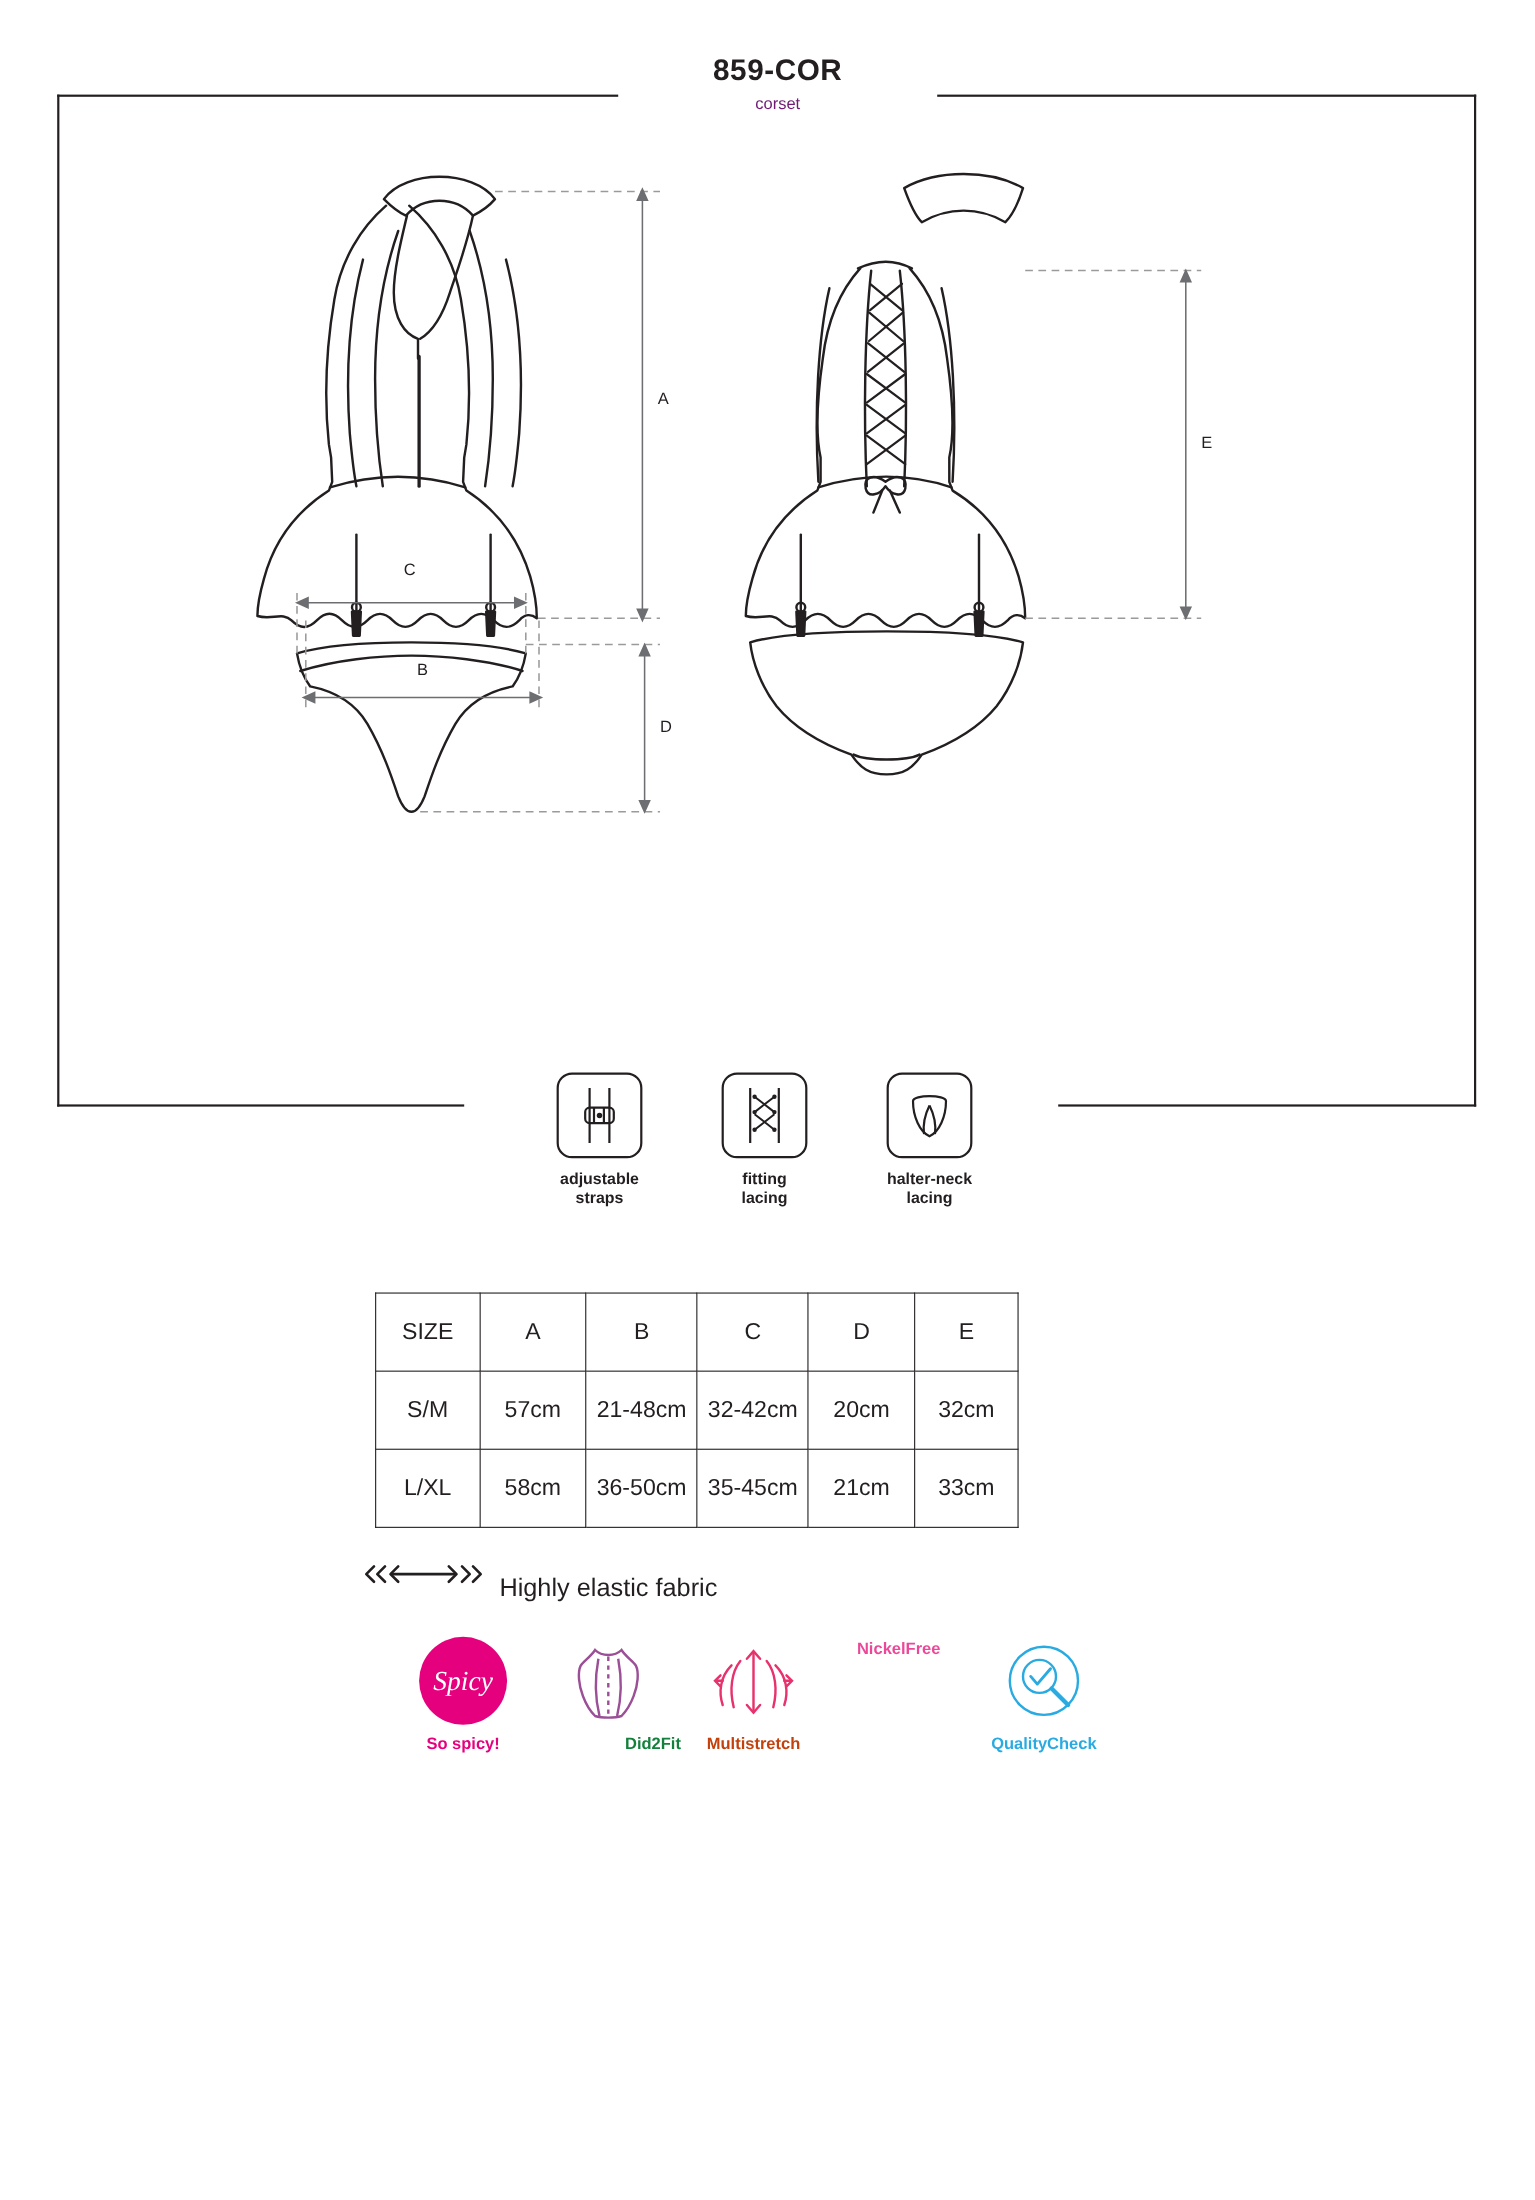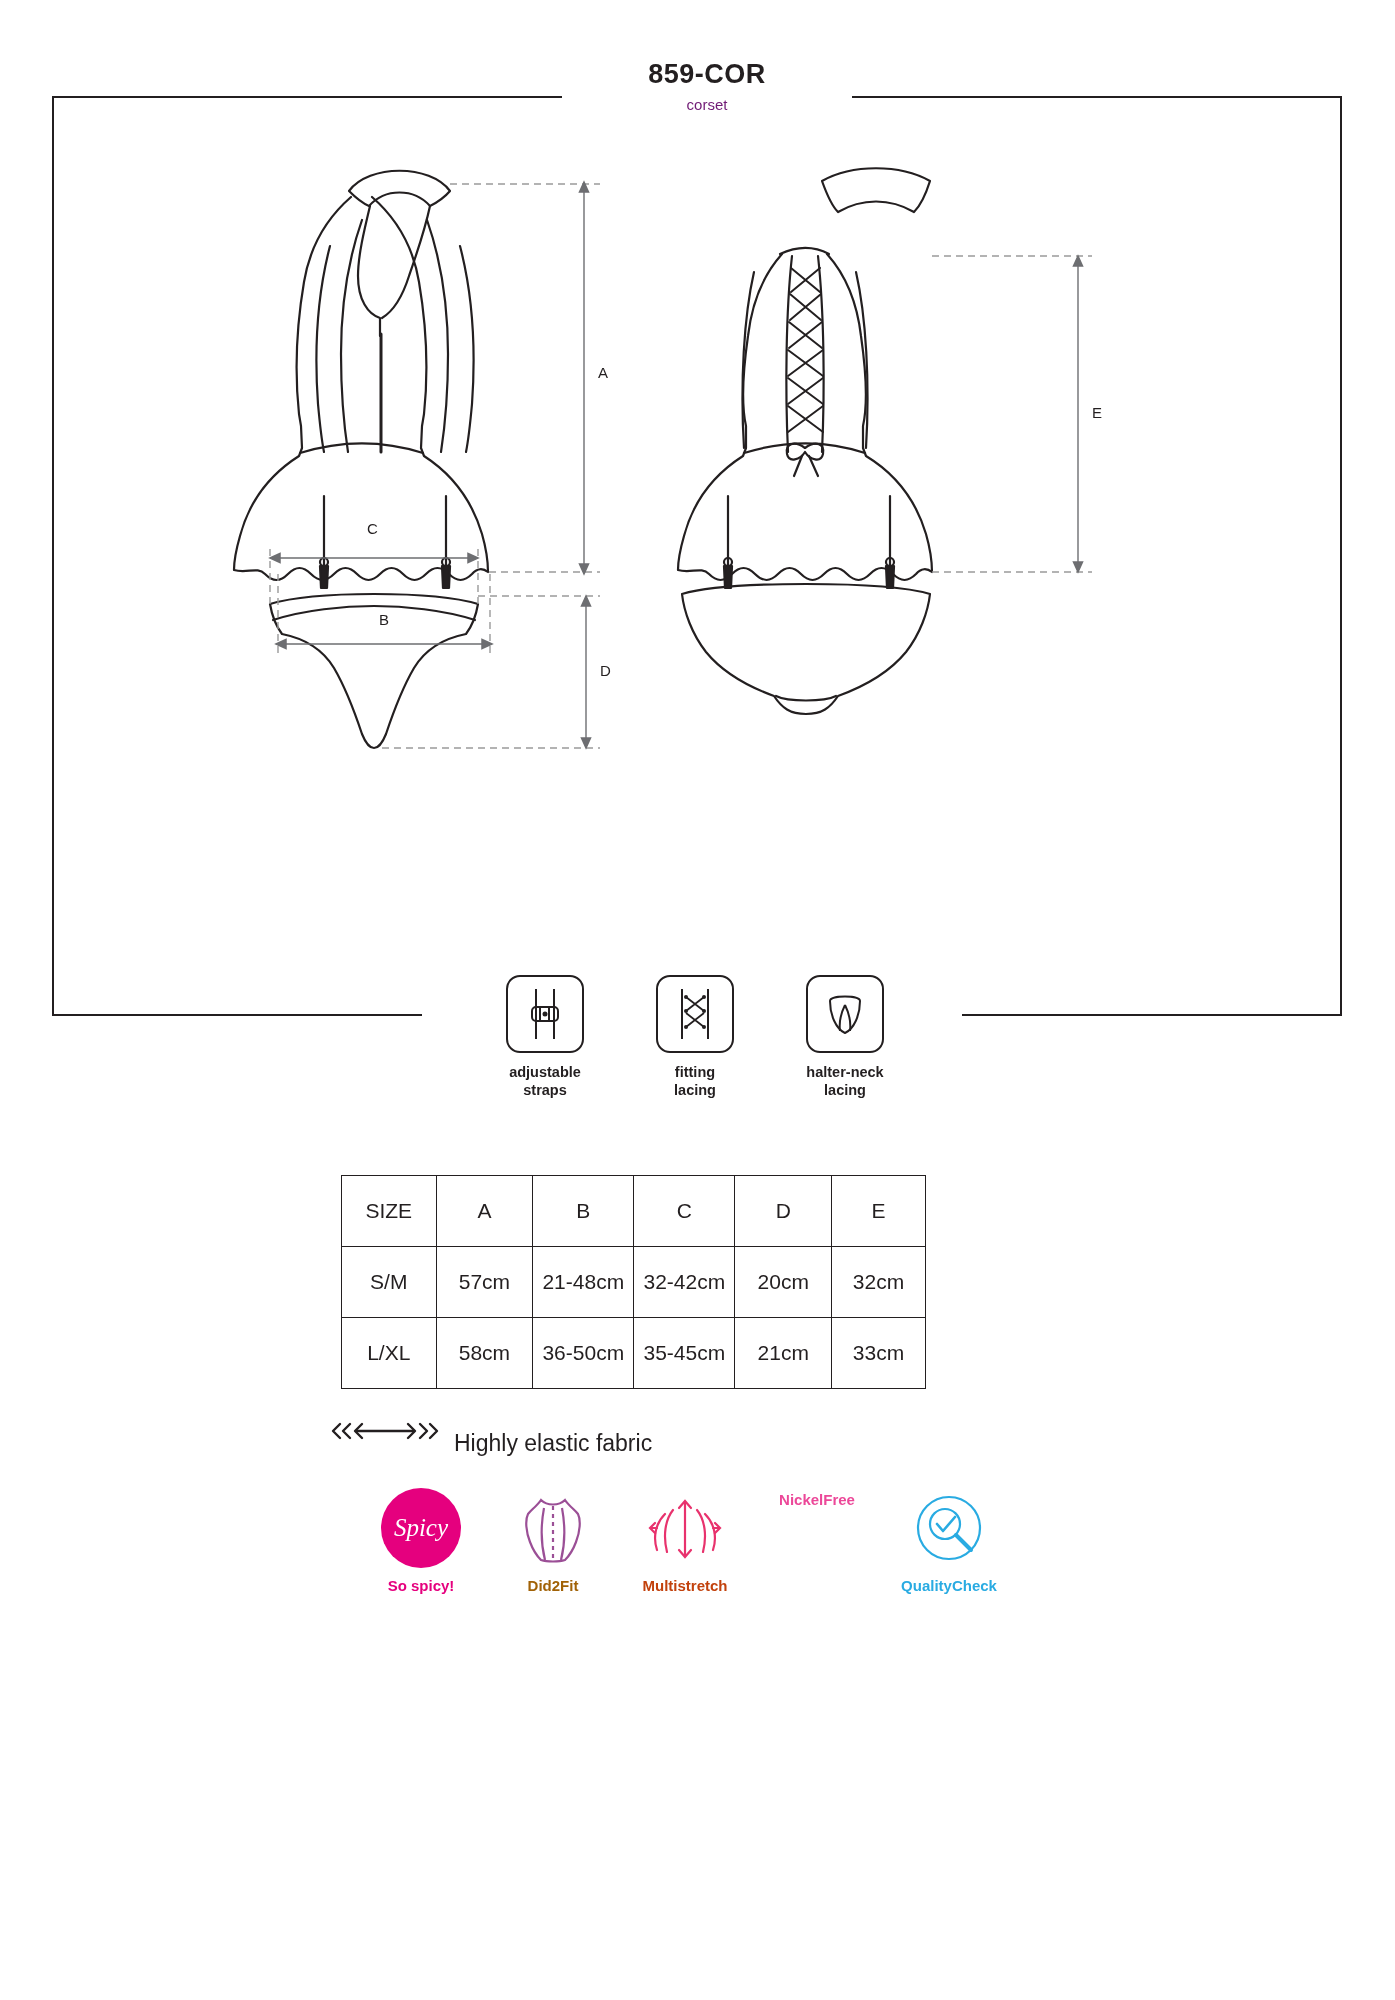--- a/index.html
+++ b/index.html
@@ -18,21 +18,21 @@
   .page {
     position: relative;
     width: 1395px;
     height: 2000px;
   }
 
   
   .tech-frame {
     position: absolute;
     left: 52px;
-    top: 96px;
+    top: 86px;
     width: 1167px;
     height: 920px;
   }
   .frame-line {
     position: absolute;
     background: #231f20;
   }
   .frame-left   { left: 0;      top: 0;    width: 2px;  height: 920px; }
   .frame-right  { left: 1288px; top: 0;    width: 2px;  height: 920px; }
   .frame-top-l  { left: 0;      top: 0;    width: 510px; height: 2px; }
@@ -162,21 +162,21 @@
     display: flex;
     align-items: center;
     justify-content: center;
   }
   .badge .lab {
     margin-top: 6px;
     font-size: 15px;
     font-weight: bold;
   }
   .lab-spicy  { color: #e5007e; }
-  .lab-did2fit{ color: #a16207; }
+  .lab-did2fit{ color: #15803d; text-align: right; }
   .lab-multi  { color: #c2410c; }
   .lab-nickel { color: #ec4899; }
   .lab-quality{ color: #29abe2; }
 </style>
 </head>
 <body>
 
 <div class="page">
 
   <div class="tech-frame">

